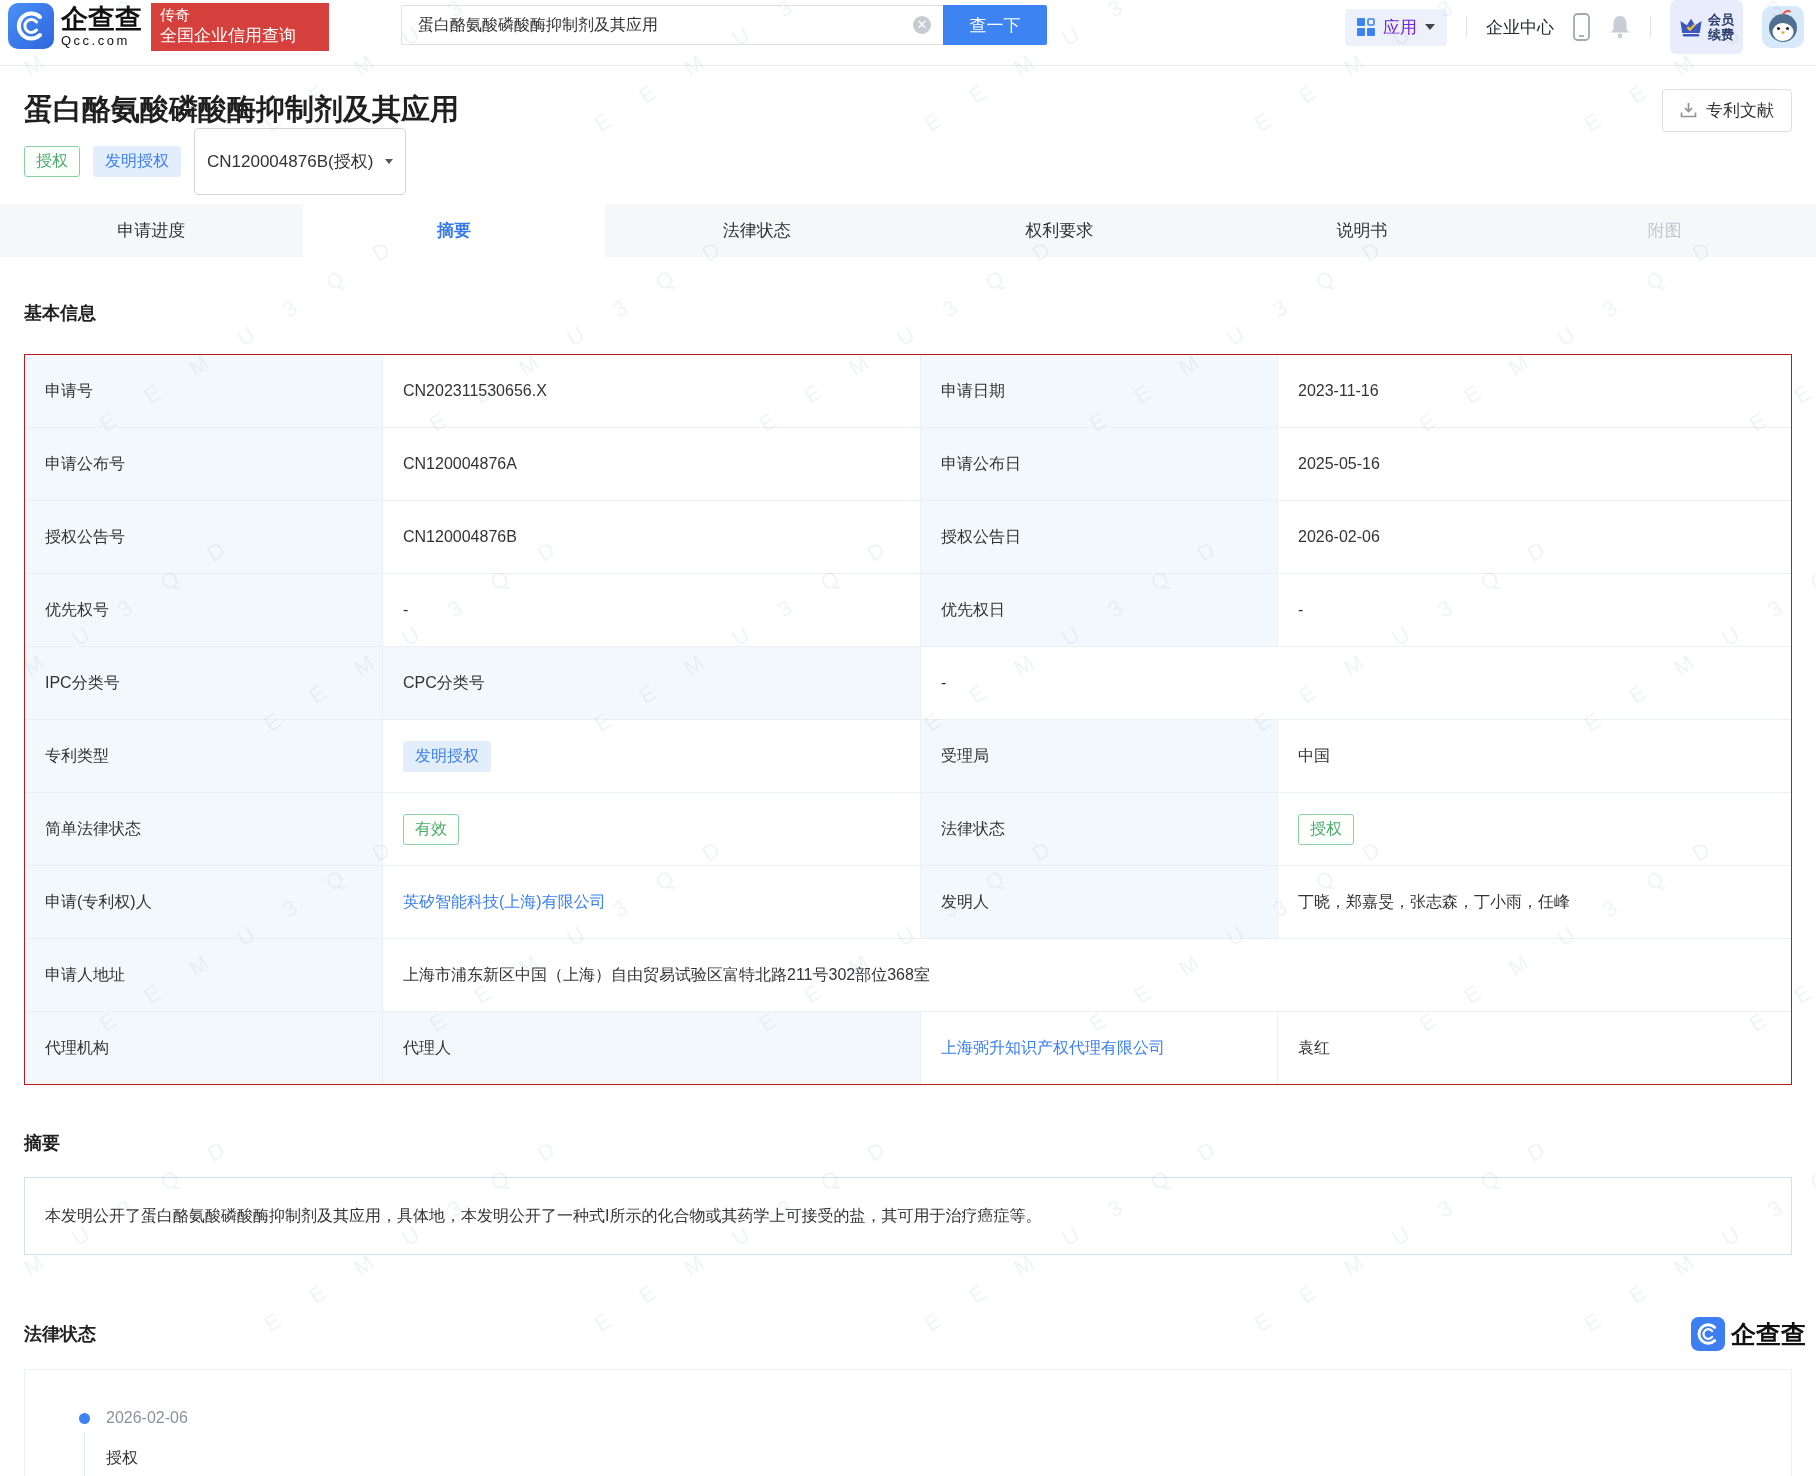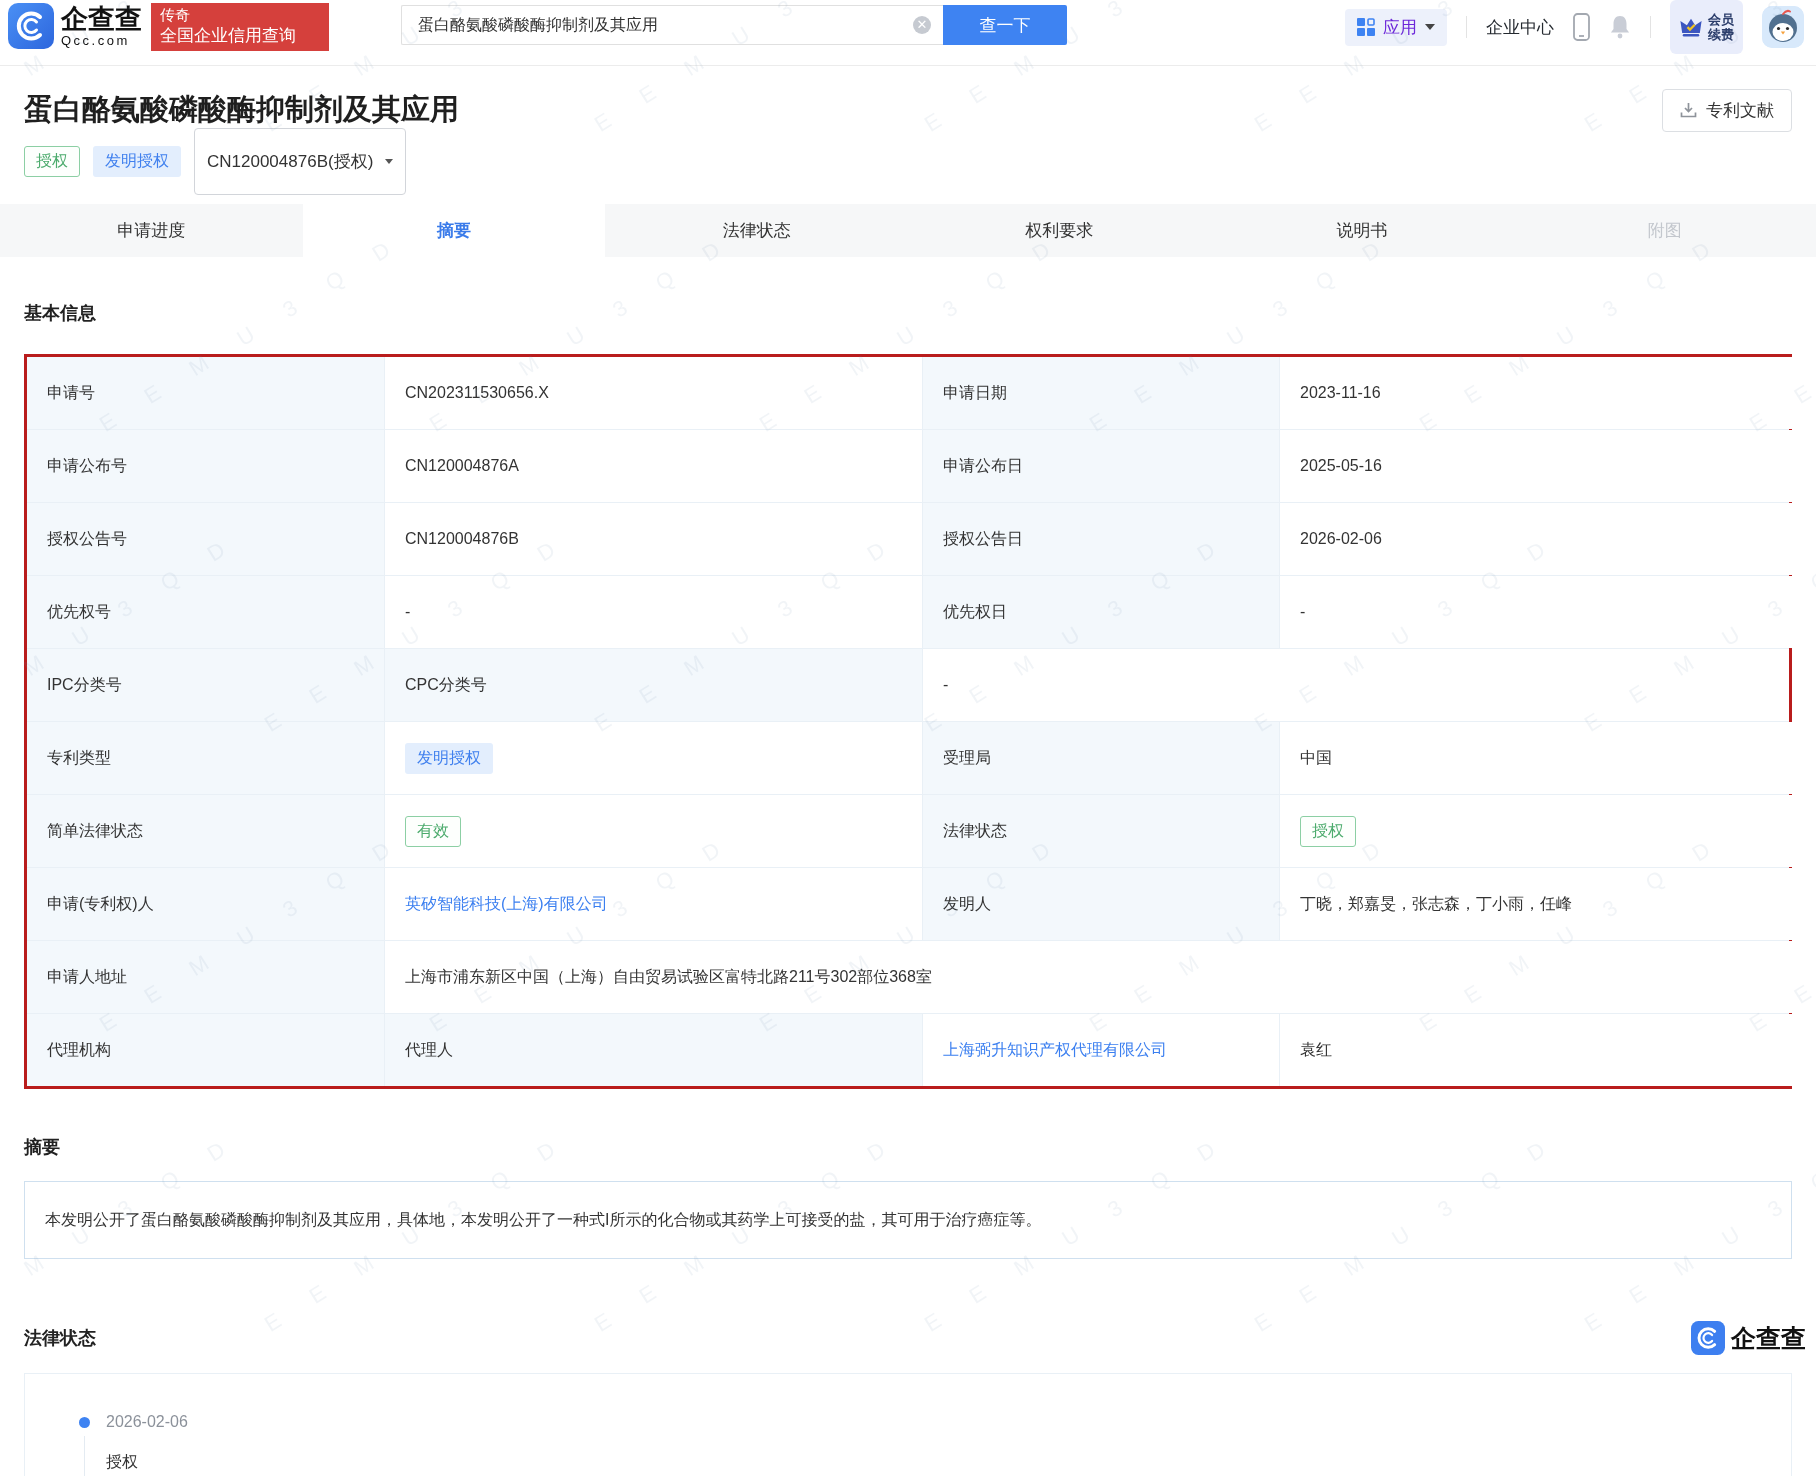--- a/index.html
+++ b/index.html
@@ -24,21 +24,21 @@
   .promo-l1 { font-size:15px; }
   .promo-l2 { font-size:17px; }
 
   .search-group { display:flex; margin-left:72px; height:40px; margin-top:2px; }
   .search-box { width:542px; height:40px; border:1px solid #e0e0e0; border-right:none;
                 border-radius:2px 0 0 2px; display:flex; align-items:center; padding:0 12px 0 16px;
                 font-size:16px; color:#333; background:#fff; }
   .search-text { flex:1; white-space:nowrap; overflow:hidden; }
   .clear-ic { width:18px; height:18px; border-radius:50%; background:#c6cad1; color:#fff;
               font-size:13px; line-height:18px; text-align:center; cursor:pointer; flex:none; }
-  .search-btn { width:124px; height:40px; background:#3e83f2; color:#fff; border:none;
+  .search-btn { width:104px; height:40px; background:#3e83f2; color:#fff; border:none;
                 font-size:17px; border-radius:0 2px 2px 0; cursor:pointer; }
 
   .head-right { margin-left:auto; display:flex; align-items:center; gap:19px; height:46px; margin-top:1px; }
   .apps-pill { display:flex; align-items:center; gap:8px; background:#edf1fb; border-radius:4px;
                padding:7px 12px; font-size:17px; color:#6d28d9; cursor:pointer; }
   .caret { width:0; height:0; border-left:5px solid transparent; border-right:5px solid transparent;
            border-top:6px solid #444; display:inline-block; }
   .vdiv { width:1px; height:22px; background:#e3e3e3; }
   .nav-link { font-size:17px; color:#24292f; text-decoration:none; cursor:pointer; }
   .ic-btn { display:flex; align-items:center; cursor:pointer; }
@@ -65,21 +65,21 @@
   .tabs { position:relative; z-index:2; display:flex; margin-top:27px; }
   .tab { flex:1; height:53px; display:flex; align-items:center; justify-content:center;
          background:#f6f7f8; font-size:17px; color:#333; cursor:pointer; }
   .tab.active { background:#fff; color:#3a7bea; font-weight:700; }
   .tab.disabled { color:#c3c7cd; }
 
   
   .content { position:relative; z-index:2; padding:0 24px; }
   h2 { font-size:18px; font-weight:700; color:#222; }
   .h-basic { margin-top:44px; }
-  .info-table { margin-top:29px; border:3px solid #b91c1c; }
+  .info-table { margin-top:29px; border:1px solid #b91c1c; }
   .irow { display:grid; grid-template-columns:358px 538px 357px 513px; border-bottom:1px solid #e9f0f6; }
   .irow.wide { grid-template-columns:358px 1408px; }
   .irow:last-child { border-bottom:none; }
   .cell { min-height:72px; display:flex; align-items:center; padding:10px 20px;
           border-right:1px solid #e9f0f6; font-size:16px; color:#333; background:#fff; }
   .cell:last-child { border-right:none; }
   .cell.lab { background:#f3f8fc; }
   .link { color:#3b7ff0; text-decoration:none; cursor:pointer; }
 
   .h-abs { margin-top:46px; }

